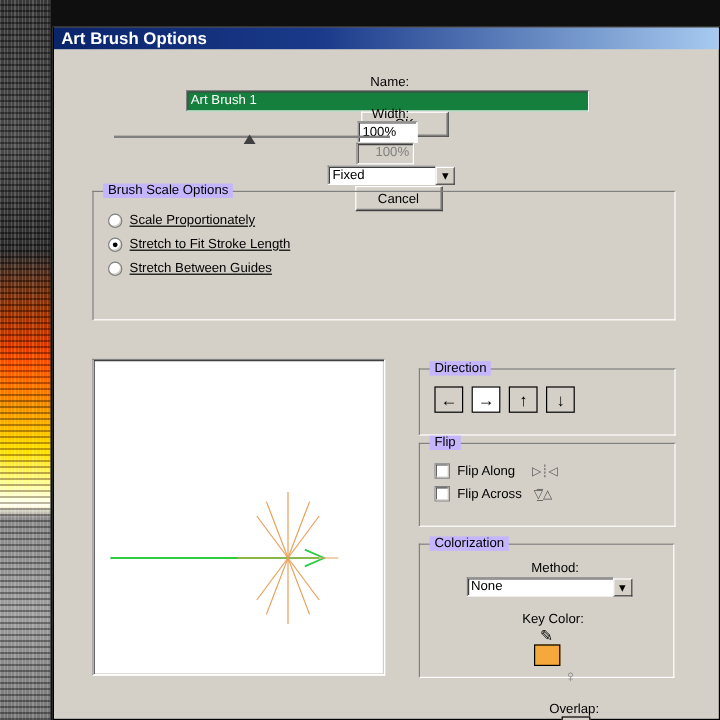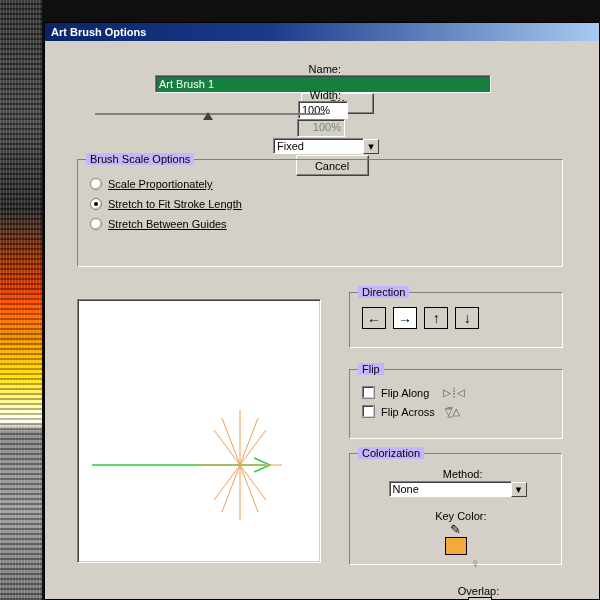--- a/index.html
+++ b/index.html
@@ -1,21 +1,21 @@
 <!DOCTYPE html>
 <html><head>
 <meta charset="utf-8">
 <style>
 * { box-sizing: border-box; margin: 0; padding: 0; }
 body { background: #0a0a0a; font-family: Tahoma, Arial, sans-serif; font-size: 11px; width: 600px; height: 600px; position: relative; }
 .dark-bg { width: 600px; height: 600px; background: #0f0f0f; position: absolute; }
 .texture { position: absolute; left: 0; top: 0; width: 42px; height: 600px; background: linear-gradient(180deg, #444 0%, #555 20%, #3a3a3a 35%, #cc4400 48%, #ff6600 52%, #dd8800 56%, #ffcc00 62%, #fff9e0 70%, #888 72%, #999 85%, #777 100%); filter: contrast(1.2); }
 .texture::before { content:""; position:absolute; inset:0; background: repeating-linear-gradient(0deg, rgba(0,0,0,0.3) 0 2px, transparent 2px 5px), repeating-linear-gradient(90deg, rgba(255,255,255,0.15) 0 1px, transparent 1px 3px); }
 .dialog { position: absolute; left: 44px; top: 22px; width: 556px; height: 578px; background: #d4d0c8; border: 1px solid #000; }
-.titlebar { height: 18px; background: linear-gradient(90deg, #0a246a 0%, #1a3a8a 40%, #a6caf0 100%); color: #fff; font-weight: bold; font-size: 11px; display: flex; align-items: center; padding: 0 6px; }
+.titlebar { height: 18px; background: linear-gradient(90deg, #0a246a 0%, #1a3a8a 40%, #a6caf0 100%); color: #fff; font-weight: bold; font-size: 14px; display: flex; align-items: center; padding: 0 6px; }
 .content { position: absolute; top: 18px; left: 0; right: 0; bottom: 0; }
 .row { display: flex; align-items: center; flex-direction: column; }
 .label { text-align: right; }
 .text-input { background: #fff; border: 1px solid #808080; border-right-color: #fff; border-bottom-color: #fff; box-shadow: inset 1px 1px 0 #404040; height: 18px; padding: 1px 3px; font-family: inherit; font-size: 11px; }
 .text-input.sel { background: #15803d; color: #fff; }
 .btn { height: 21px; background: #d4d0c8; border: 1px solid #404040; border-top-color: #fff; border-left-color: #fff; box-shadow: inset -1px -1px 0 #808080; font-family: inherit; font-size: 11px; text-align: center; cursor: pointer; }
 .btn.w { width: 73px; }
 .readonly-box { height: 18px; border: 1px solid #808080; border-right-color: #fff; border-bottom-color: #fff; box-shadow: inset 1px 1px 0 #404040; background: #d4d0c8; width: 48px; padding: 1px 3px; text-align: right; color: #808080; }
 .select { display: flex; height: 18px; align-items: center; }
 .select .sel-body { flex:1; background:#fff; border: 1px solid #808080; border-right:none; border-bottom-color:#fff; box-shadow: inset 1px 1px 0 #404040; padding: 1px 3px; }
@@ -95,21 +95,21 @@
           <line x1="136" y1="130" x2="188" y2="200"></line>
           <line x1="188" y1="130" x2="136" y2="200"></line>
           <line x1="162" y1="110" x2="162" y2="220"></line>
           <line x1="120" y1="165" x2="204" y2="165"></line>
           <line x1="144" y1="118" x2="180" y2="212"></line>
           <line x1="180" y1="118" x2="144" y2="212"></line>
         </g>
       </svg>
     </div>
 
-    <div class="fieldset" style="position:absolute; left:304px; top:251px; width:214px; height:56px;">
+    <div class="fieldset" style="position:absolute; left:304px; top:266px; width:214px; height:56px;">
       <div class="legend">Direction</div>
       <div style="margin-top:4px;">
         <span class="arrow-btn">←</span>
         <span class="arrow-btn active">→</span>
         <span class="arrow-btn">↑</span>
         <span class="arrow-btn">↓</span>
       </div>
     </div>
 
     <div class="fieldset" style="position:absolute; left:304px; top:328px; width:214px; height:70px;">

